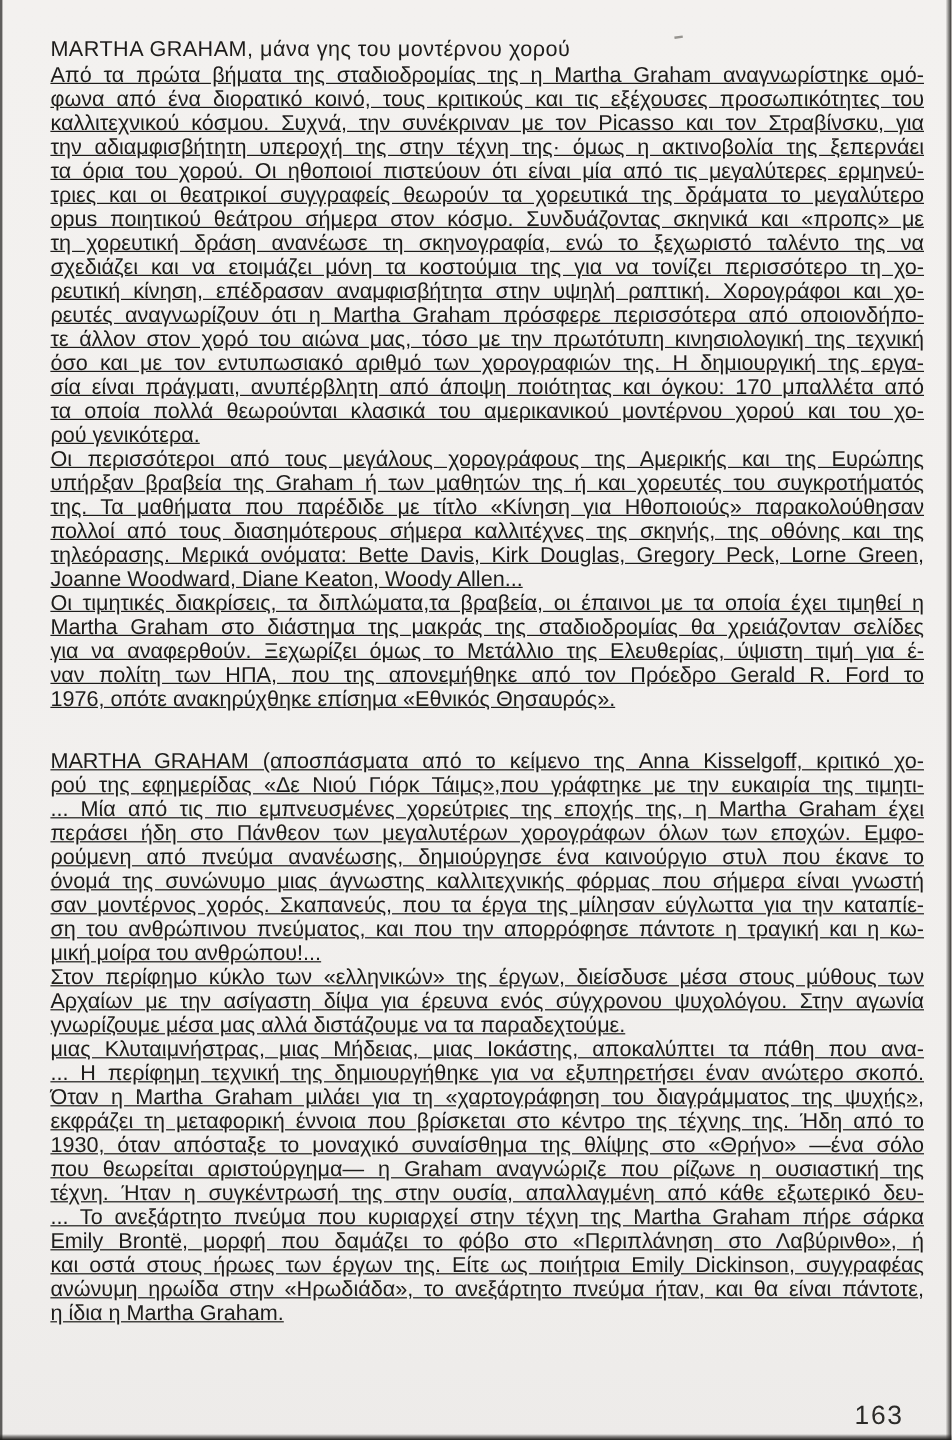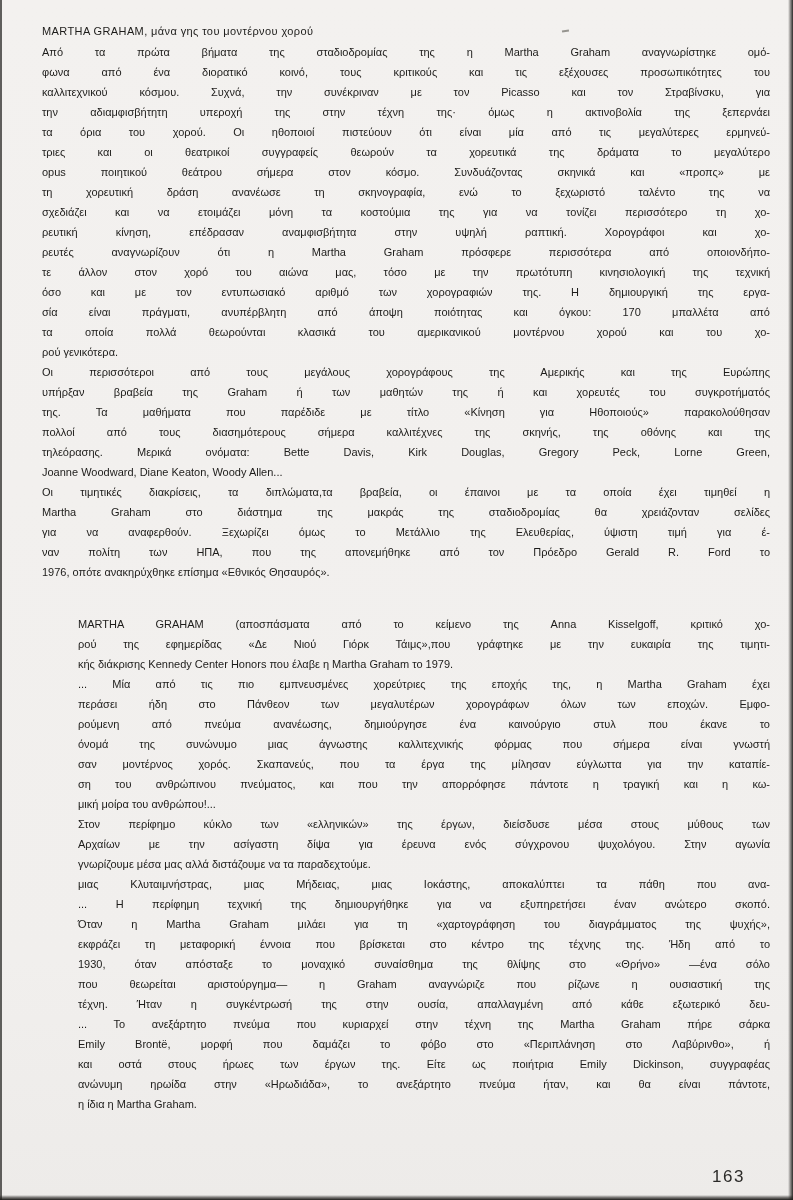--- a/index.html
+++ b/index.html
@@ -37,44 +37,44 @@
   }
   .speck {
     position: absolute; left: 562px; top: 30px;
     width: 7px; height: 2px;
     background: #96948f;
     transform: rotate(-8deg);
   }
   .text-block {
     position: absolute;
     left: 42px;
-    top: 20px;
+    top: 30px;
     width: 728px;
     color: #1d1c1a;
-    font-size: 11px;
+    font-size: 18px;
     line-height: 20px;
   }
-  .section + .section { margin-top: 32px; margin-left: 36px; }
-  .paragraph { margin: 0; }
+  .section + .section { margin-top: 32px; }
+  .paragraph { margin: 0; text-decoration: underline; }
   .line {
     text-align: justify;
     text-align-last: justify;
     white-space: normal;
   }
   .line.last { text-align-last: left; }
   .line.heading {
     text-align-last: left;
     letter-spacing: 0.4px;
     line-height: 22px;
   }
   .page-number {
     position: absolute;
     left: 712px;
     top: 1167px;
-    font-size: 17px;
+    font-size: 22px;
     letter-spacing: 1.5px;
     color: #2b2a28;
   }
 </style>
 </head>
 <body style="background: rgb(242, 240, 238);">
 
 <div class="page">
   <div class="speck"></div>
   <div class="text-block" style="color: rgb(29, 28, 26);">
@@ -111,21 +111,20 @@
           <div class="line">Martha Graham στο διάστημα της μακράς της σταδιοδρομίας θα χρειάζονταν σελίδες</div>
           <div class="line">για να αναφερθούν. Ξεχωρίζει όμως το Μετάλλιο της Ελευθερίας, ύψιστη τιμή για έ-</div>
           <div class="line">ναν πολίτη των ΗΠΑ, που της απονεμήθηκε από τον Πρόεδρο Gerald R. Ford το</div>
           <div class="line last">1976, οπότε ανακηρύχθηκε επίσημα «Εθνικός Θησαυρός».</div>
         </div>
       </section>
       <section class="section">
         <div class="paragraph">
           <div class="line">MARTHA GRAHAM (αποσπάσματα από το κείμενο της Anna Kisselgoff, κριτικό χο-</div>
           <div class="line">ρού της εφημερίδας «Δε Νιού Γιόρκ Τάιμς»,που γράφτηκε με την ευκαιρία της τιμητι-</div>
-          <div class="line last">κής διάκρισης Kennedy Center Honors που έλαβε η Martha Graham το 1979.</div>
         </div>
         <div class="paragraph">
           <div class="line">... Μία από τις πιο εμπνευσμένες χορεύτριες της εποχής της, η Martha Graham έχει</div>
           <div class="line">περάσει ήδη στο Πάνθεον των μεγαλυτέρων χορογράφων όλων των εποχών. Εμφο-</div>
           <div class="line">ρούμενη από πνεύμα ανανέωσης, δημιούργησε ένα καινούργιο στυλ που έκανε το</div>
           <div class="line">όνομά της συνώνυμο μιας άγνωστης καλλιτεχνικής φόρμας που σήμερα είναι γνωστή</div>
           <div class="line">σαν μοντέρνος χορός. Σκαπανεύς, που τα έργα της μίλησαν εύγλωττα για την καταπίε-</div>
           <div class="line">ση του ανθρώπινου πνεύματος, και που την απορρόφησε πάντοτε η τραγική και η κω-</div>
           <div class="line last">μική μοίρα του ανθρώπου!...</div>
         </div>

